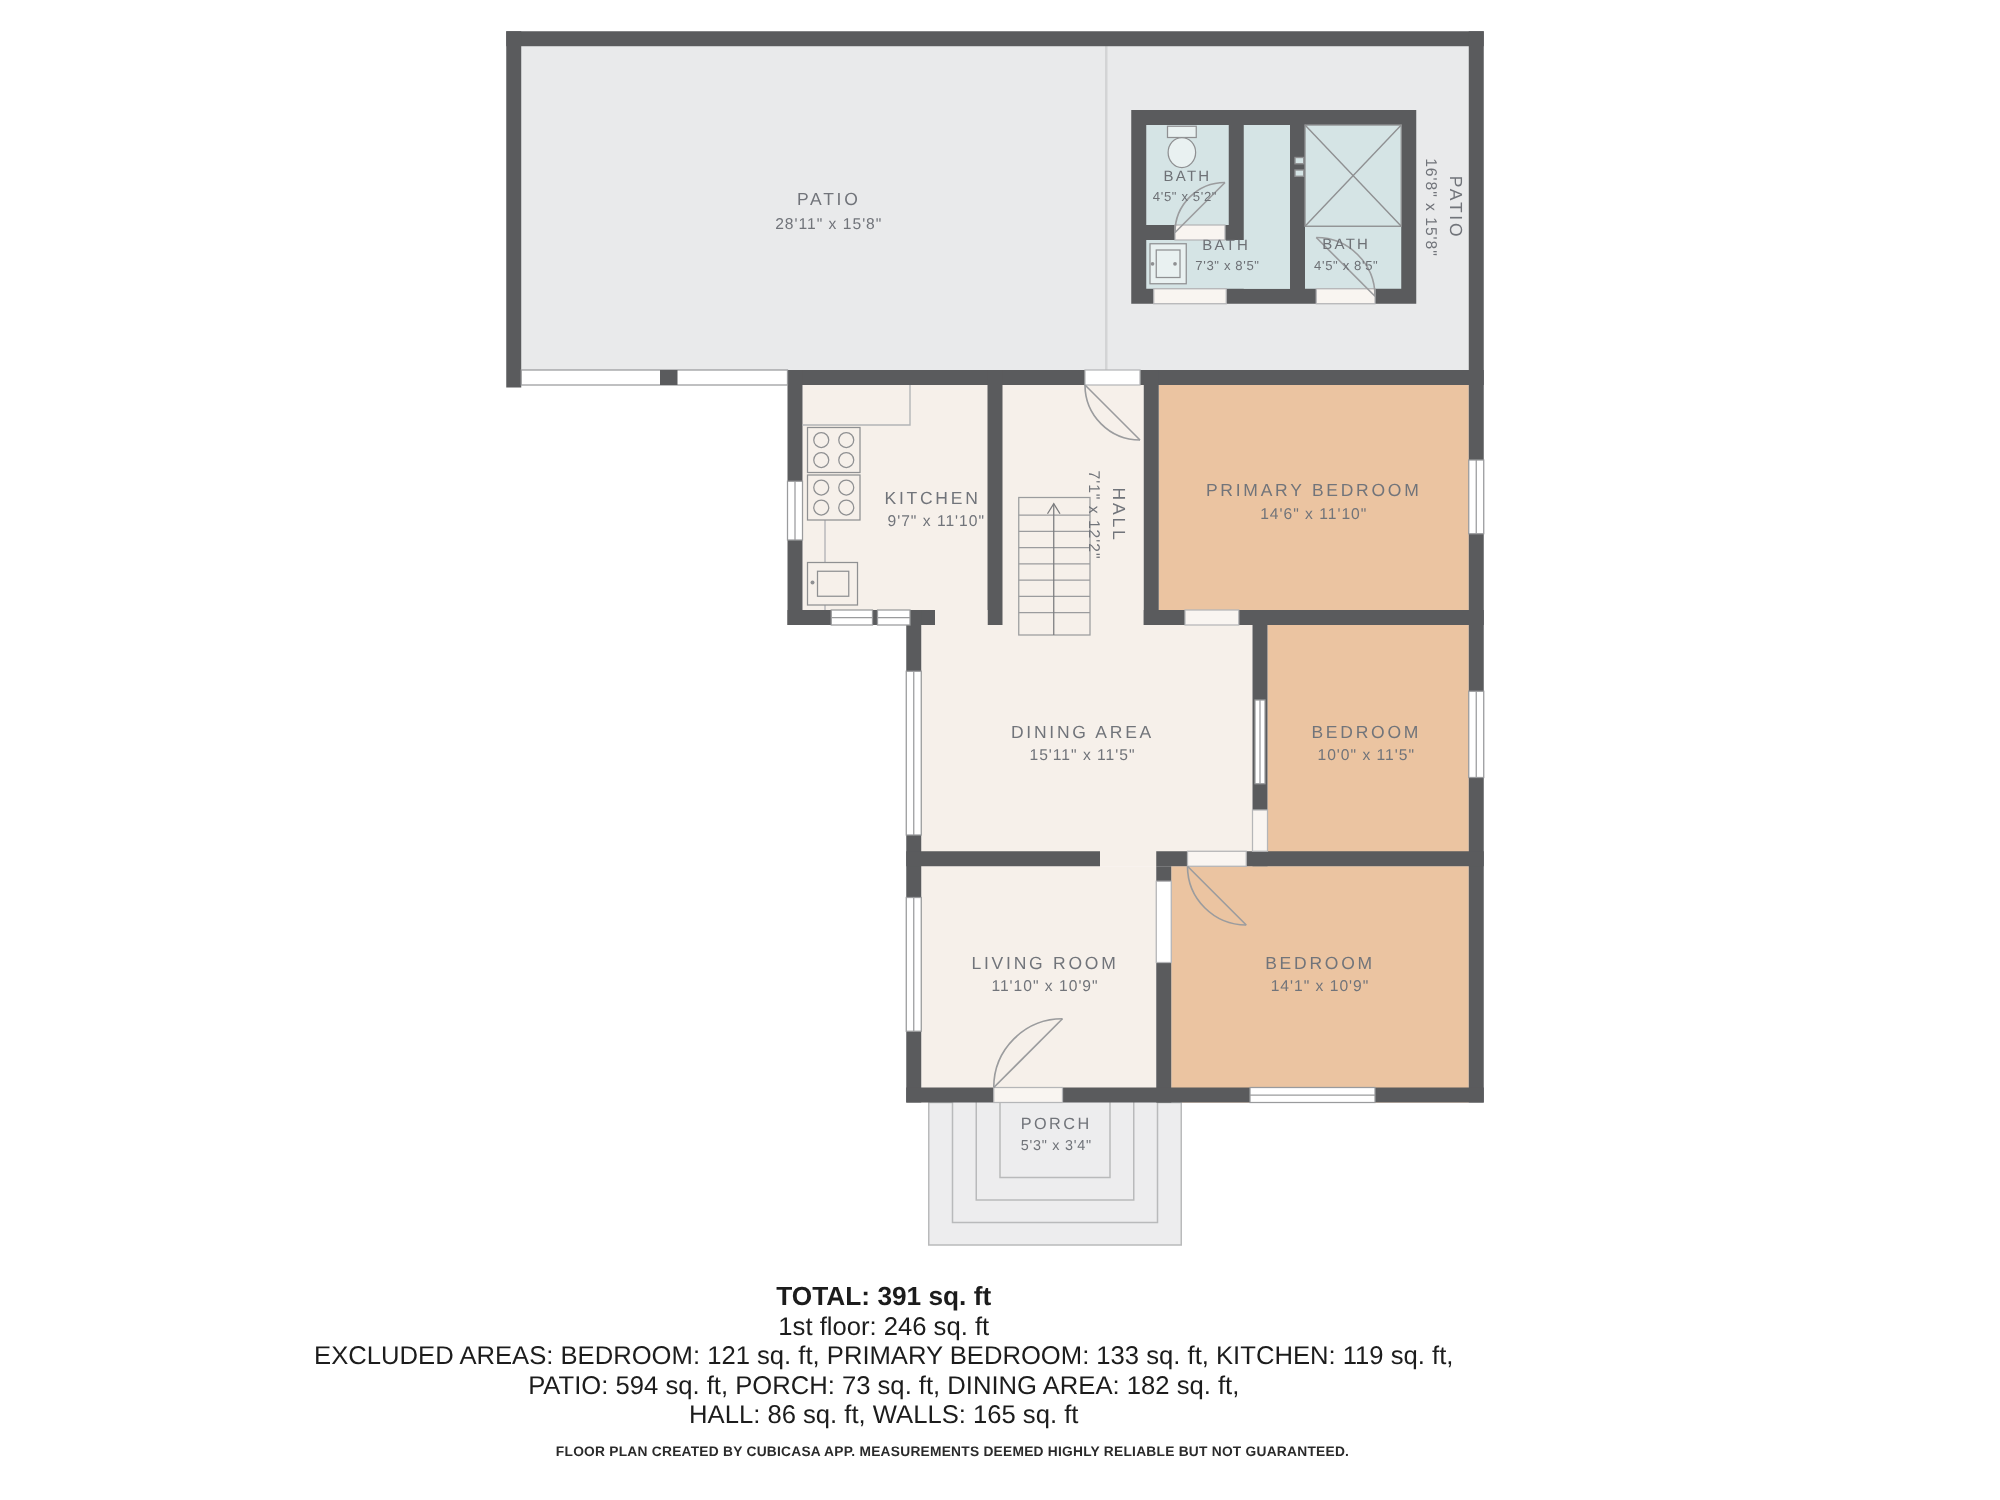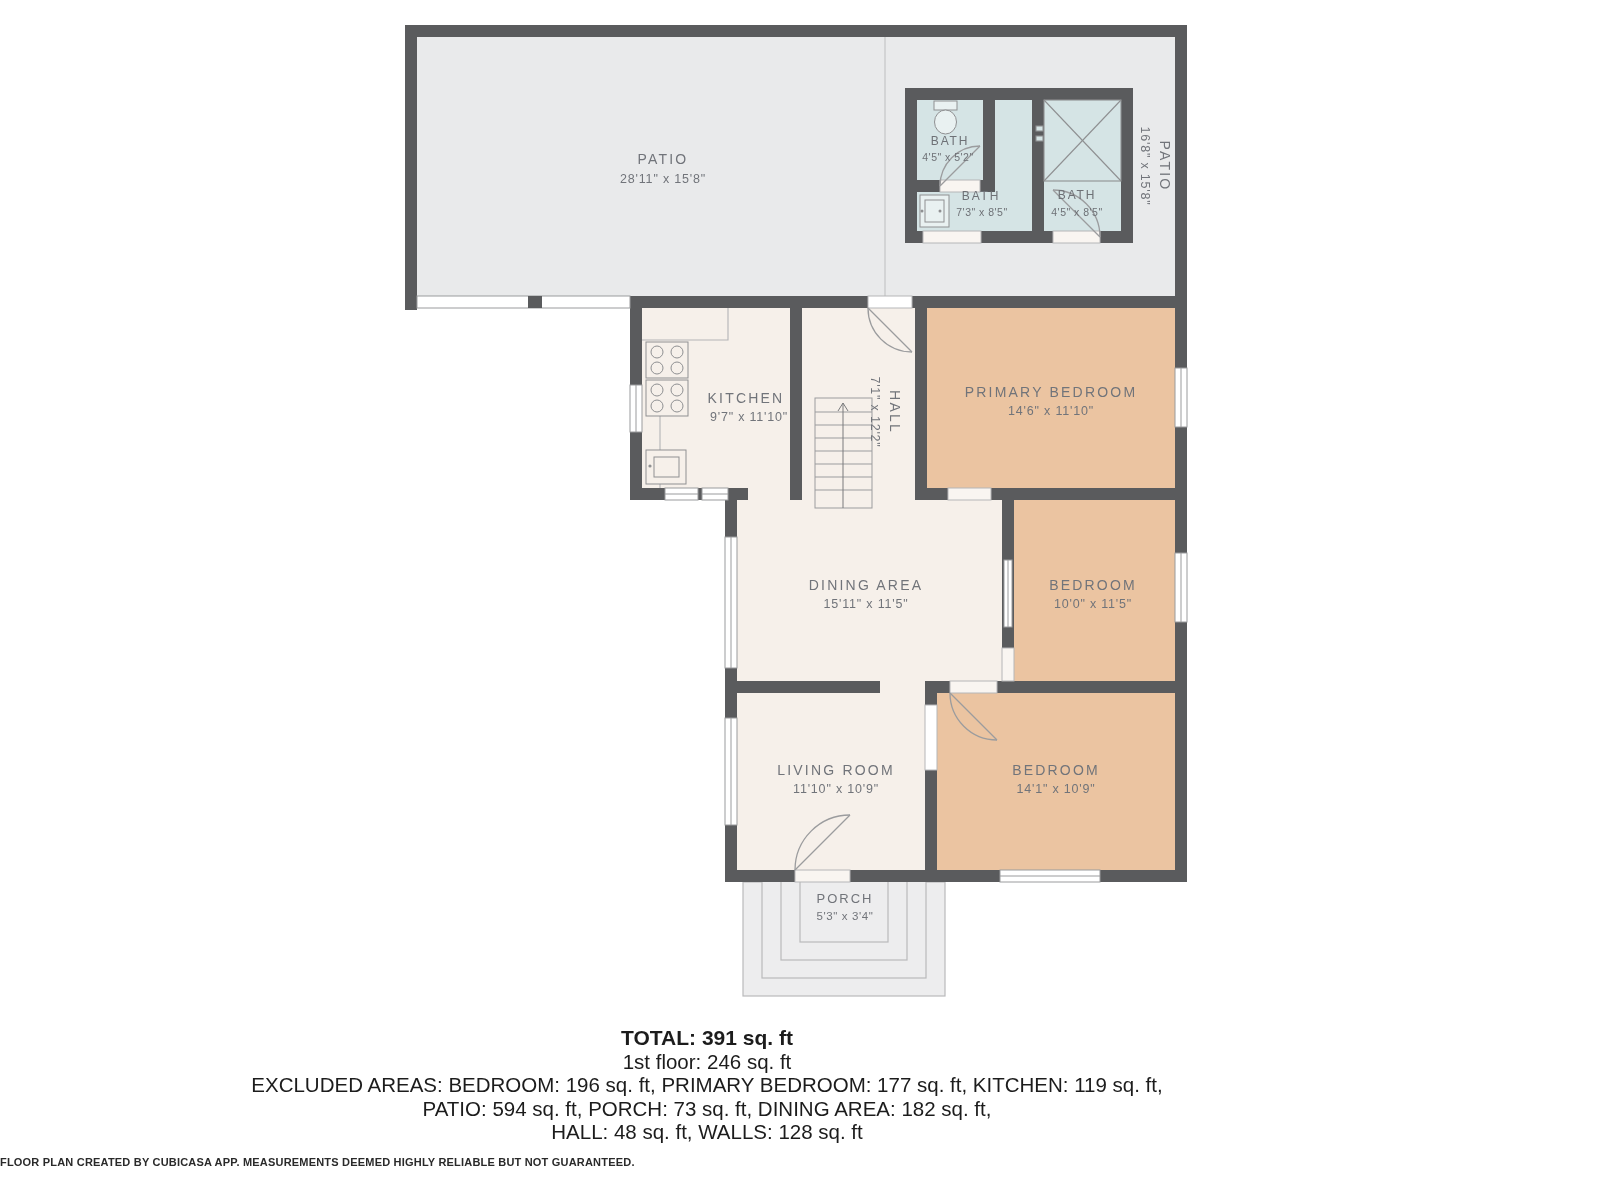--- a/index.html
+++ b/index.html
@@ -8,21 +8,21 @@
   .plan-svg{position:absolute;left:0;top:0;}
   .room-name{font-family:"Liberation Sans",sans-serif;font-size:14px;letter-spacing:2.2px;fill:#71747a;}
   .room-dims{font-family:"Liberation Sans",sans-serif;font-size:12.5px;letter-spacing:0.8px;fill:#71747a;}
   .bath-name{font-family:"Liberation Sans",sans-serif;font-size:12px;letter-spacing:1.8px;fill:#6e7176;}
   .bath-dims{font-family:"Liberation Sans",sans-serif;font-size:10.5px;letter-spacing:0.5px;fill:#6e7176;}
   .porch-name{font-family:"Liberation Sans",sans-serif;font-size:13px;letter-spacing:2px;fill:#71747a;}
   .porch-dims{font-family:"Liberation Sans",sans-serif;font-size:11.5px;letter-spacing:0.6px;fill:#71747a;}
   .summary{position:absolute;left:0;top:1026px;width:1414px;text-align:center;color:#1c1c1c;
            font-size:20.5px;line-height:23.5px;}
   .summary .total{font-size:21px;font-weight:bold;}
-  .footer{position:absolute;left:0;top:1156px;width:1524px;text-align:left;color:#2a2a2a;
+  .footer{position:absolute;left:0;top:1156px;width:1524px;text-align:center;color:#2a2a2a;
           font-size:11px;font-weight:600;letter-spacing:0.2px;}
 </style>
 </head>
 <body>
 
 <div class="canvas">
 
 <svg class="plan-svg" width="1600" height="1010" viewBox="0 0 1600 1010">
 
   <g>
@@ -251,19 +251,19 @@
     <g>
       <text class="porch-name" x="845" y="903">PORCH</text>
       <text class="porch-dims" x="845" y="920">5'3" x 3'4"</text>
     </g>
   </g>
 </svg>
 
   <div class="summary">
     <div class="total">TOTAL: 391 sq. ft</div>
     <div>1st floor: 246 sq. ft</div>
-    <div>EXCLUDED AREAS: BEDROOM: 196 sq. ft, PRIMARY BEDROOM: 177 sq. ft, KITCHEN: 119 sq. ft,</div>
+    <div>EXCLUDED AREAS: BEDROOM: 121 sq. ft, PRIMARY BEDROOM: 133 sq. ft, KITCHEN: 119 sq. ft,</div>
     <div>PATIO: 594 sq. ft, PORCH: 73 sq. ft, DINING AREA: 182 sq. ft,</div>
-    <div>HALL: 48 sq. ft, WALLS: 128 sq. ft</div>
+    <div>HALL: 86 sq. ft, WALLS: 165 sq. ft</div>
   </div>
 
   <div class="footer">FLOOR PLAN CREATED BY CUBICASA APP. MEASUREMENTS DEEMED HIGHLY RELIABLE BUT NOT GUARANTEED.</div>
 </div>
 
 </body></html>

